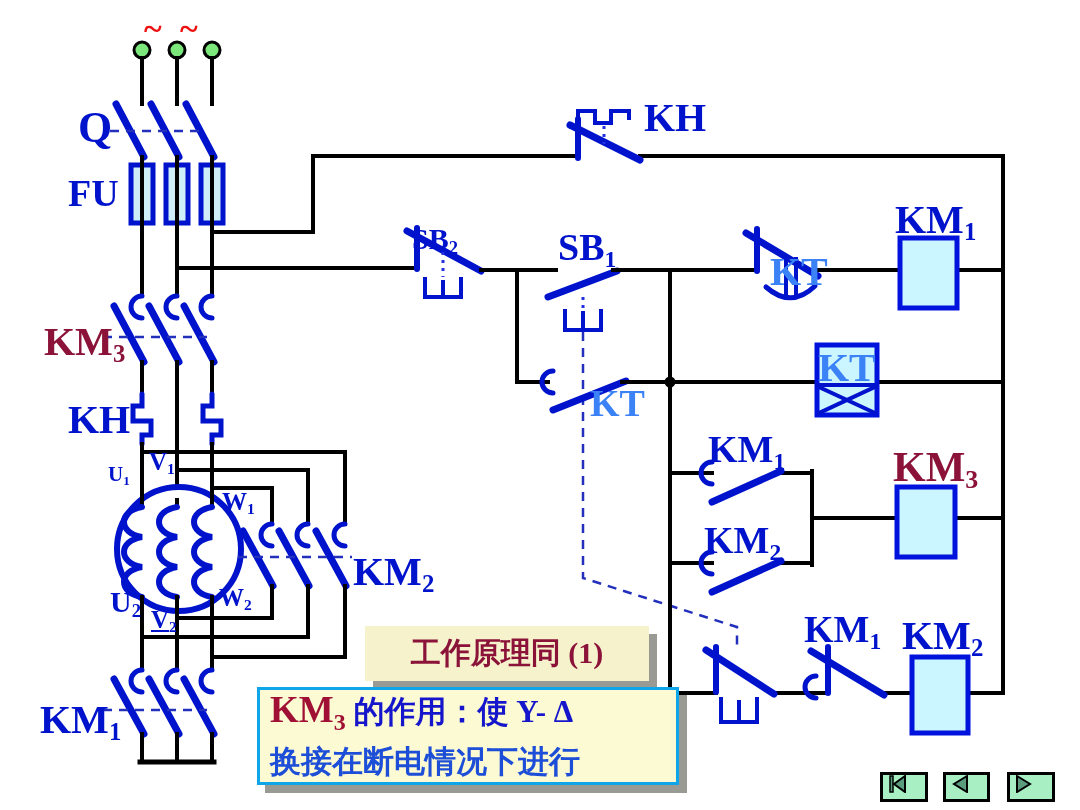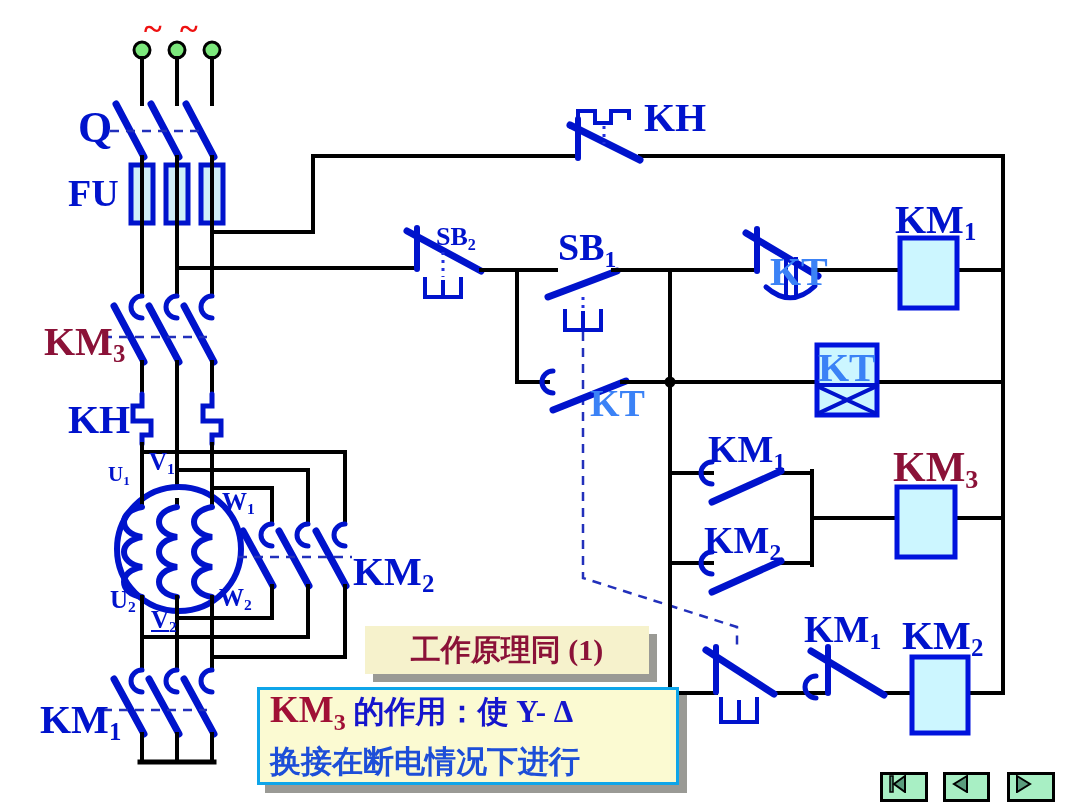--- a/index.html
+++ b/index.html
@@ -17,21 +17,21 @@
   .coil{fill:#ccf6ff;stroke:#0013dd;stroke-width:5;}
   .fuse{fill:#cfeff8;stroke:#0013cc;stroke-width:5;}
   .lbl{position:absolute;font-weight:bold;line-height:1;white-space:nowrap;}
   .lbl sub{font-size:0.62em;vertical-align:-0.28em;font-weight:bold;}
   .blue{color:#0013cc;} .maroon{color:#8b1238;} .red{color:#3b82f6;margin-top:42px;} .tilde{color:#ee1111;}
   #title-box{position:absolute;left:328px;top:13px;width:492px;height:70px;
     background:#d7f5f3;border:2px solid #d8d8d8;box-shadow:9px 9px 0 #8c8c8c;
     display:flex;align-items:center;justify-content:center;}
   #title-box .t{font-size:42px;font-weight:bold;color:#ff2f00;letter-spacing:1px;
     text-shadow:3px 3px 0 #7e1a10;white-space:nowrap;}
-  #note1{position:absolute;left:365px;top:626px;width:284px;height:48px;
+  #note1{position:absolute;left:365px;top:626px;width:284px;height:55px;
     background:#f6f2cc;box-shadow:8px 8px 0 #9a9a95;display:flex;align-items:center;justify-content:center;}
   #note1 .t{font-size:30px;font-weight:bold;color:#8b1238;white-space:nowrap;}
   #note2{position:absolute;left:257px;top:687px;width:396px;height:88px;
     background:#fbfad2;border:3px solid #0ea5e9;box-shadow:8px 8px 0 #9a9a95;
     padding:2px 10px;display:flex;flex-direction:column;justify-content:center;}
   #note2 .l1{font-size:31px;font-weight:bold;color:#1515cc;white-space:nowrap;line-height:40px;}
   #note2 .l1 .km{font-size:37px;color:#a01035;}
   #note2 .l1 .km sub{font-size:24px;}
   #note2 .l2{font-size:31px;font-weight:bold;color:#1d4ed8;white-space:nowrap;line-height:40px;}
   .navbtn{position:absolute;top:772px;width:48px;height:30px;background:#a8efc4;
@@ -192,26 +192,26 @@
   <div class="lbl blue" style="left:78px;top:106px;font-size:44px;"><span>Q</span><sub></sub></div>
   <div class="lbl blue" style="left:68px;top:174px;font-size:38px;"><span>FU</span><sub></sub></div>
   <div class="lbl maroon" style="left:44px;top:322px;font-size:40px;"><span>KM</span><sub>3</sub></div>
   <div class="lbl blue" style="left:68px;top:400px;font-size:40px;"><span>KH</span><sub></sub></div>
   <div class="lbl blue" style="left:353px;top:552px;font-size:40px;"><span>KM</span><sub>2</sub></div>
   <div class="lbl blue" style="left:40px;top:700px;font-size:40px;"><span>KM</span><sub>1</sub></div>
 
   <div class="lbl blue" style="left:108px;top:464px;font-size:21px;"><span>U</span><sub>1</sub></div>
   <div class="lbl blue" style="left:149px;top:449px;font-size:25px;"><span>V</span><sub>1</sub></div>
   <div class="lbl blue" style="left:222px;top:489px;font-size:25px;"><span>W</span><sub>1</sub></div>
-  <div class="lbl blue" style="left:110px;top:587px;font-size:25px;"><span>U</span><sub>2</sub></div>
+  <div class="lbl blue" style="left:110px;top:587px;font-size:30px;"><span>U</span><sub>2</sub></div>
   <div class="lbl blue" style="left:151px;top:607px;font-size:25px;text-decoration:underline;"><span>V</span><sub>2</sub></div>
   <div class="lbl blue" style="left:219px;top:585px;font-size:25px;"><span>W</span><sub>2</sub></div>
 
   <div class="lbl blue" style="left:644px;top:98px;font-size:40px;"><span>KH</span><sub></sub></div>
-  <div class="lbl blue" style="left:436px;top:224px;font-size:26px;"><span>SB</span><sub>2</sub></div>
+  <div class="lbl blue" style="left:412px;top:224px;font-size:30px;"><span>SB</span><sub>2</sub></div>
   <div class="lbl blue" style="left:558px;top:228px;font-size:38px;"><span>SB</span><sub>1</sub></div>
   <div class="lbl red" style="left:590px;top:342px;font-size:38px;"><span>KT</span><sub></sub></div>
   <div class="lbl red" style="left:770px;top:210px;font-size:40px;"><span>KT</span><sub></sub></div>
   <div class="lbl blue" style="left:895px;top:200px;font-size:40px;"><span>KM</span><sub>1</sub></div>
   <div class="lbl red" style="left:818px;top:306px;font-size:40px;"><span>KT</span><sub></sub></div>
   <div class="lbl blue" style="left:708px;top:430px;font-size:38px;"><span>KM</span><sub>1</sub></div>
   <div class="lbl blue" style="left:704px;top:521px;font-size:38px;"><span>KM</span><sub>2</sub></div>
   <div class="lbl maroon" style="left:893px;top:446px;font-size:42px;"><span>KM</span><sub>3</sub></div>
   <div class="lbl blue" style="left:804px;top:610px;font-size:38px;"><span>KM</span><sub>1</sub></div>
   <div class="lbl blue" style="left:902px;top:616px;font-size:40px;"><span>KM</span><sub>2</sub></div>

